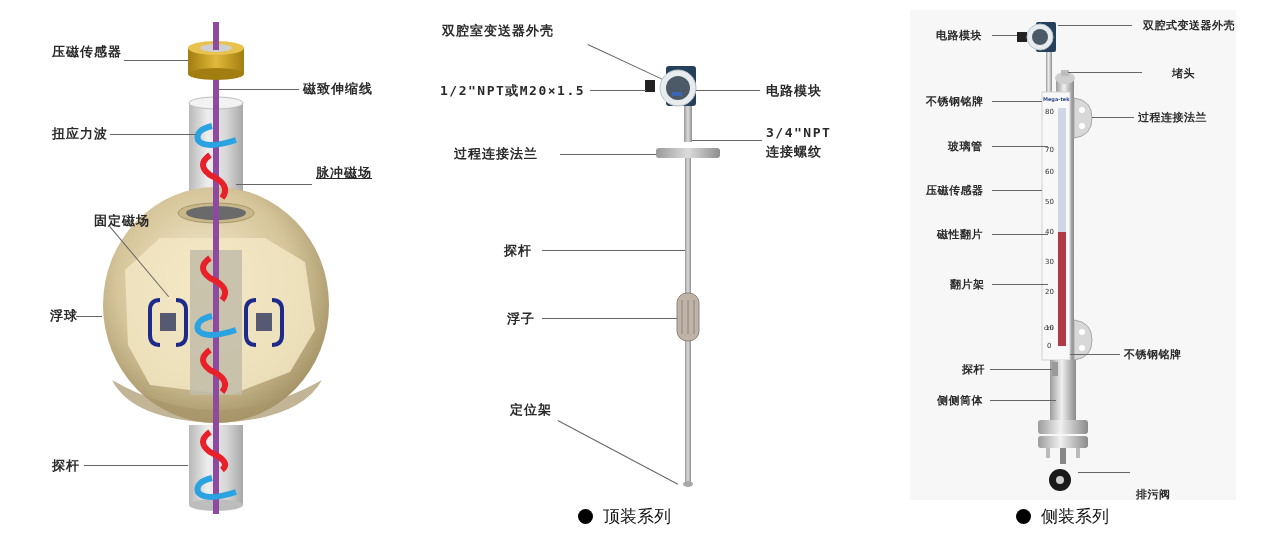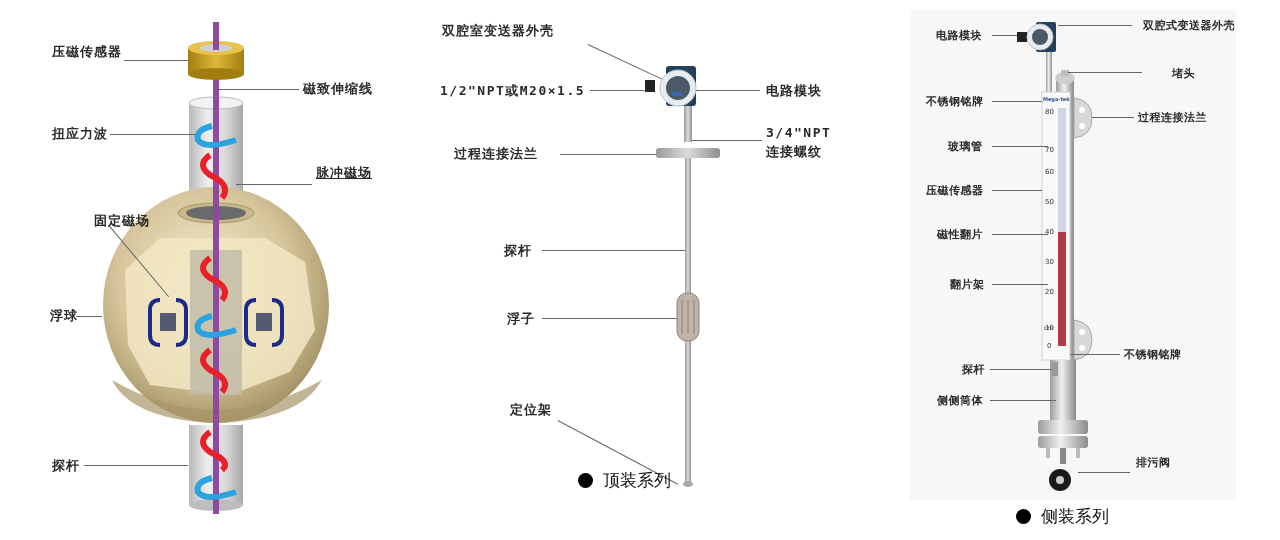--- a/index.html
+++ b/index.html
@@ -160,21 +160,21 @@
 
   <span class="label" style="left:84px;top:244px;">探杆</span>
   <div class="leader" style="left:122px;top:250px;width:143px;"></div>
 
   <span class="label" style="left:87px;top:312px;">浮子</span>
   <div class="leader" style="left:122px;top:318px;width:135px;"></div>
 
   <span class="label" style="left:90px;top:403px;">定位架</span>
   <div class="leader diag" style="left:138px;top:420px;width:136px;transform:rotate(28deg);"></div>
 
-  <div class="caption" style="left:158px;top:469px;">
+  <div class="caption" style="left:158px;top:505px;">
     <span class="dot"></span>
     <span>顶装系列</span>
   </div>
 </div>
 
 <div class="panel" style="left:900px;width:380px;">
   <div style="position:absolute;left:10px;top:10px;width:326px;height:490px;background:#f7f7f7;"></div>
   <svg width="380" height="540" style="left:0;top:0;">
     <defs>
       <linearGradient id="steelG" x1="0" x2="1">
@@ -262,20 +262,20 @@
 
   <span class="label small" style="left:224px;top:348px;">不锈钢铭牌</span>
   <div class="leader" style="left:170px;top:354px;width:50px;"></div>
 
   <span class="label small" style="left:62px;top:363px;">探杆</span>
   <div class="leader" style="left:90px;top:369px;width:62px;"></div>
 
   <span class="label small" style="left:37px;top:394px;">侧侧筒体</span>
   <div class="leader" style="left:90px;top:400px;width:66px;"></div>
 
-  <span class="label small" style="left:236px;top:456px;">排污阀</span>
+  <span class="label small" style="left:236px;top:488px;">排污阀</span>
   <div class="leader" style="left:178px;top:472px;width:52px;"></div>
 
   <div class="caption" style="left:116px;top:505px;">
     <span class="dot"></span>
     <span>侧装系列</span>
   </div>
 </div>
 
 </body></html>

